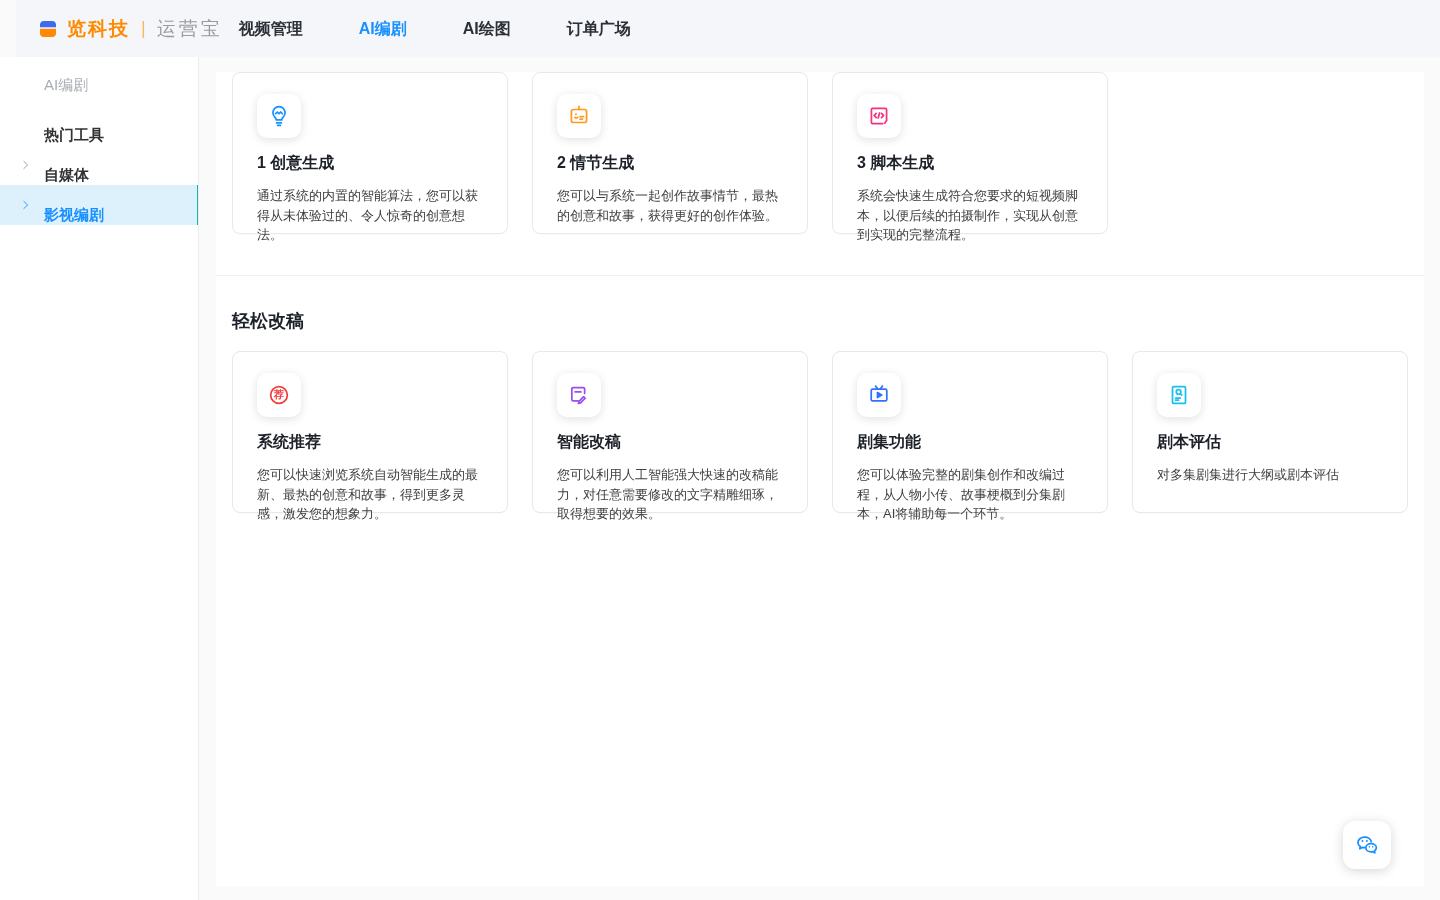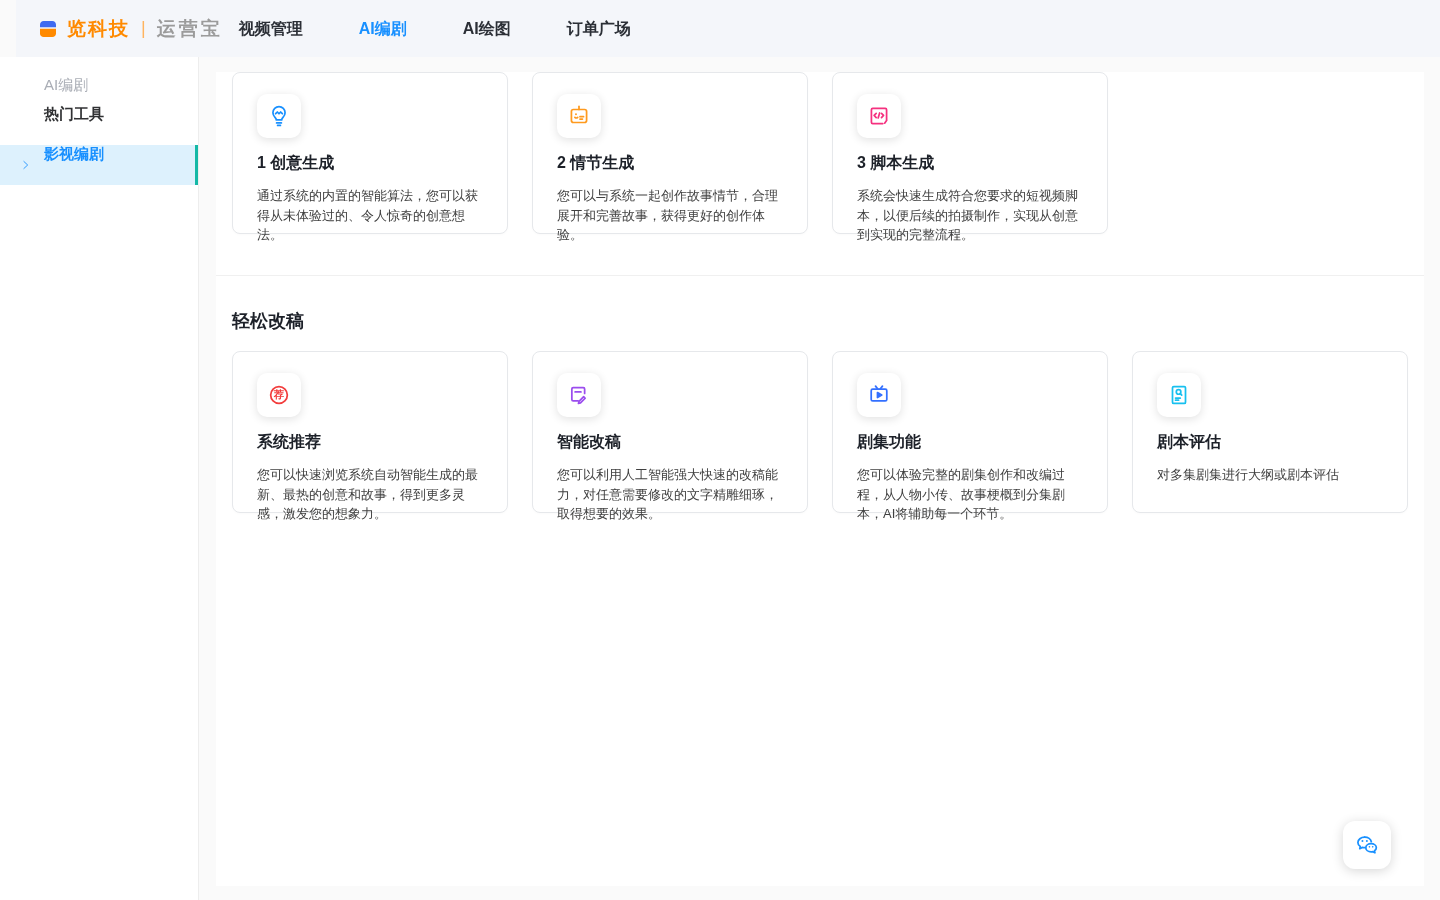--- a/index.html
+++ b/index.html
@@ -15,21 +15,21 @@
   
   .navbar {
     position:absolute; top:0; left:16px; width:1440px; height:57px;
     background:#f4f6fa;
     display:flex; align-items:center;
     padding:0 9px 0 20px;
   }
   .logo { display:flex; align-items:center; gap:7px; cursor:pointer; }
   .logo-text-primary { font-size:19px; font-weight:700; color:#ff8a00; letter-spacing:2px; }
   .logo-divider { font-size:18px; color:#ffb45e; margin:0 4px; font-weight:300; }
-  .logo-text-secondary { font-size:19px; font-weight:700; color:#9b9b9b; letter-spacing:3px; }
+  .logo-text-secondary { font-size:19px; font-weight:400; color:#9b9b9b; letter-spacing:3px; }
 
   .nav-menu { display:flex; gap:56px; margin-left:16px;text-align:center; }
   .nav-item {
     font-size:16px; font-weight:600; color:#2b2f36;
     cursor:pointer; line-height:57px; white-space:nowrap;
   }
   .nav-item.active { color:#1890ff; }
 
   .nav-right { margin-left:auto; display:flex; align-items:center; gap:38px; }
   .member-pill {
@@ -48,31 +48,31 @@
   .sidebar {
     position:absolute; top:57px; left:0; width:199px; bottom:0;
     background:#fff; border-right:1px solid #ededed;
     padding-top:8px;
   }
   .sidebar-header {
     height:40px; display:flex; align-items:center;
     padding-left:44px; font-size:15px; color:#a9adb5;
   }
   .sidebar-item {
-    height:40px; display:flex; align-items:flex-start; position:relative;
+    height:40px; display:flex; align-items:flex-end; position:relative;
     padding-left:44px; font-size:15px; font-weight:600; color:#303133;
     cursor:pointer;
   }
   .sidebar-item .chevron {
     position:absolute; left:19px; top:50%; transform:translateY(-50%);
     width:13px; height:13px; color:#8f9399; display:flex;
   }
   .sidebar-item.active {
     background:#ddf1fd; color:#1890ff;
-    border-right:3px solid #14b8a6;
+    border-right:1px solid #14b8a6;
   }
   .sidebar-item.active .chevron { color:#1890ff; }
 
   
   .main-panel {
     position:absolute; left:216px; top:72px; width:1208px; height:814px;
     background:#fff;
   }
   .section-title {
     font-size:18px; font-weight:700; color:#1d2129;
@@ -140,20 +140,28 @@
 
 </header>
 
 <aside class="sidebar">
   <div class="sidebar-header">AI编剧</div>
 
   <div class="sidebar-item">
     <span>热门工具</span>
   </div>
 
+  <div class="sidebar-item">
+    <span class="chevron">
+      <svg class="line-icon" viewBox="0 0 24 24" stroke-width="2.2">
+          <polyline points="9,5.5 16,12 9,18.5"></polyline>
+        </svg>
+    </span>
+    <span>自媒体</span>
+  </div>
 
   <div class="sidebar-item active">
     <span class="chevron">
       <svg class="line-icon" viewBox="0 0 24 24" stroke-width="2.2">
           <polyline points="9,5.5 16,12 9,18.5"></polyline>
         </svg>
     </span>
     <span>影视编剧</span>
   </div>
 </aside>
@@ -180,21 +188,21 @@
         <svg class="line-icon" viewBox="0 0 24 24">
           <line x1="12" y1="3.2" x2="12" y2="6"></line>
           <rect x="5" y="6" width="14" height="12" rx="1.8"></rect>
           <circle cx="9.2" cy="10.4" r="0.9" fill="currentColor" stroke="none"></circle>
           <path d="M8.2 13.2q1.3 1.3 2.6 0"></path>
           <line x1="12.9" y1="12.6" x2="16.2" y2="12.6"></line>
           <line x1="12.9" y1="14.8" x2="15.2" y2="14.8"></line>
         </svg>
       </div>
       <div class="card-title">2 情节生成</div>
-      <div class="card-desc">您可以与系统一起创作故事情节，合理展开和完善故事，获得更好的创作体验。</div>
+      <div class="card-desc">您可以与系统一起创作故事情节，最热的创意和故事，获得更好的创作体验。</div>
     </div>
 
     <div class="feature-card">
       <div class="icon-box ic-pink">
         <svg class="line-icon" viewBox="0 0 24 24">
           <path d="M19 15.5V6.2c0-.7-.5-1.2-1.2-1.2H6.2C5.5 5 5 5.5 5 6.2v11.6c0 .7.5 1.2 1.2 1.2h9.3"></path>
           <polyline points="9.4,9.6 7.5,11.5 9.4,13.4"></polyline>
           <line x1="12.6" y1="9.2" x2="11.2" y2="13.8"></line>
           <polyline points="14.3,9.6 16.2,11.5 14.3,13.4"></polyline>
           <line x1="19" y1="16.2" x2="17.2" y2="18.6"></line>

